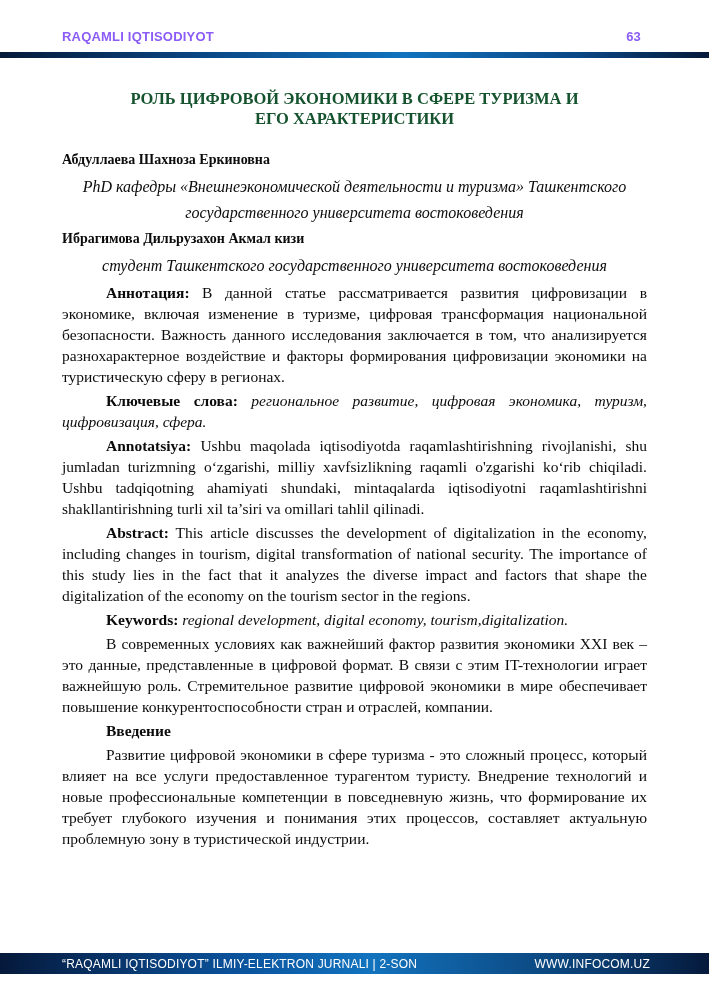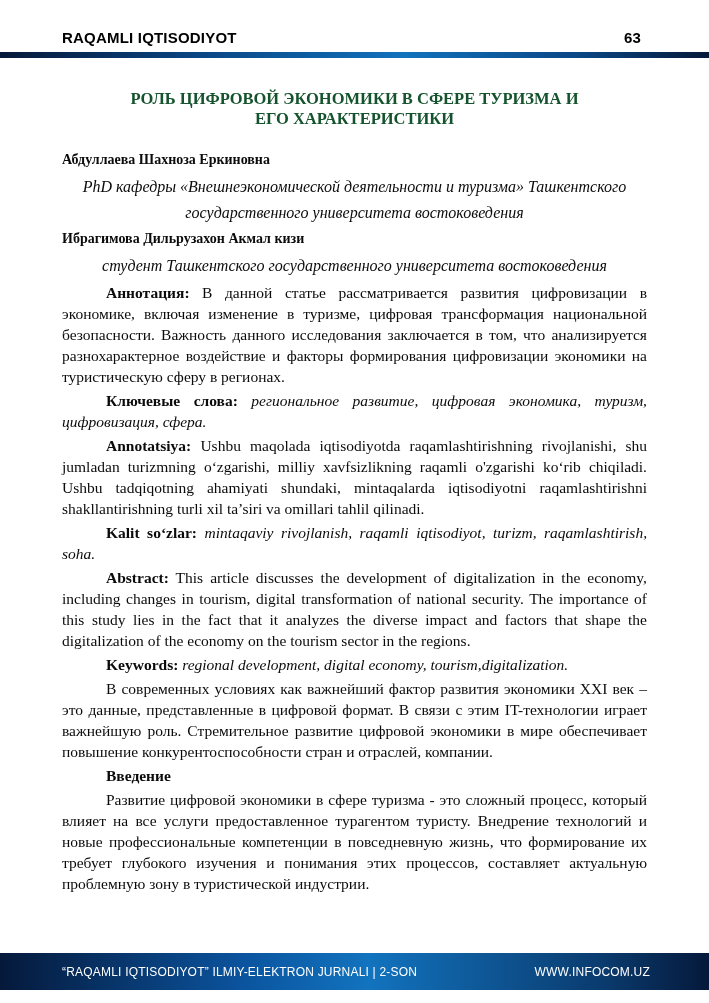--- a/index.html
+++ b/index.html
@@ -12,22 +12,22 @@
     color: #0b0b0b;
   }
   .page-header {
     position: absolute;
     top: 29px; left: 0; width: 709px;
     display: flex; justify-content: space-between; align-items: flex-end;
     padding: 0 68px 0 62px;
     box-sizing: border-box;
     font-family: "Liberation Sans", sans-serif;
     font-weight: bold;
-    font-size: 15px;
-    color: #000000;
+    font-size: 13px;
+    color: #8b5cf6;
     letter-spacing: 0.2px;
   }
   .header-rule {
     position: absolute;
     top: 52px; left: 0;
     width: 709px; height: 6px;
     background: linear-gradient(90deg, #061939 0%, #0a4684 28%, #1172bd 57%, #0a4684 82%, #061939 100%);
   }
   .content {
     position: absolute;
@@ -64,21 +64,21 @@
     text-align: justify;
     text-indent: 44px;
     margin: 3px 0 0 0;
   }
   .label { font-weight: bold; }
   .italic { font-style: italic; }
   .bold { font-weight: bold; }
   .page-footer {
     position: absolute;
     top: 953px; left: 0;
-    width: 709px; height: 37px;
+    width: 709px; height: 21px;
     background: linear-gradient(90deg, #05193b 0%, #0b55a0 35%, #1273be 52%, #0a3b6e 85%, #05193b 100%);
     display: flex; align-items: center; justify-content: space-between;
     padding: 0 59px 0 62px;
     box-sizing: border-box;
     font-family: "Liberation Sans", sans-serif;
     font-size: 12px;
     color: #ffffff;
     letter-spacing: 0.2px;
   }
 </style>
@@ -103,21 +103,20 @@
   <div class="affiliation">студент Ташкентского государственного университета востоковедения</div>
 
   <div class="body-text">
 
     <p class="para"><span class="label">Аннотация:</span> <span>В данной статье рассматривается развития цифровизации в экономике, включая изменение в туризме, цифровая трансформация национальной безопасности. Важность данного исследования заключается в том, что анализируется разнохарактерное воздействие и факторы формирования цифровизации экономики на туристическую сферу в регионах.</span></p>
 
     <p class="para"><span class="label">Ключевые слова:</span> <span class="italic">региональное развитие, цифровая экономика, туризм, цифровизация, сфера.</span></p>
 
     <p class="para"><span class="label">Annotatsiya:</span> <span>Ushbu maqolada iqtisodiyotda raqamlashtirishning rivojlanishi, shu jumladan turizmning o‘zgarishi, milliy xavfsizlikning raqamli o'zgarishi ko‘rib chiqiladi. Ushbu tadqiqotning ahamiyati shundaki, mintaqalarda iqtisodiyotni raqamlashtirishni shakllantirishning turli xil ta’siri va omillari tahlil qilinadi.</span></p>
 
-    <p class="para"><span class="label">Kalit so‘zlar:</span> <span class="italic">mintaqaviy rivojlanish, raqamli iqtisodiyot, turizm, raqamlashtirish, soha.</span></p>
 
     <p class="para"><span class="label">Abstract:</span> <span>This article discusses the development of digitalization in the economy, including changes in tourism, digital transformation of national security. The importance of this study lies in the fact that it analyzes the diverse impact and factors that shape the digitalization of the economy on the tourism sector in the regions.</span></p>
 
     <p class="para"><span class="label">Keywords:</span> <span class="italic">regional development, digital economy, tourism,digitalization.</span></p>
 
     <p class="para">В современных условиях как важнейший фактор развития экономики XXI век – это данные, представленные в цифровой формат. В связи с этим IT-технологии играет важнейшую роль. Стремительное развитие цифровой экономики в мире обеспечивает повышение конкурентоспособности стран и отраслей, компании.</p>
 
     <p class="para bold">Введение</p>
 
     <p class="para">Развитие цифровой экономики в сфере туризма - это сложный процесс, который влияет на все услуги предоставленное турагентом туристу. Внедрение технологий и новые профессиональные компетенции в повседневную жизнь, что формирование их требует глубокого изучения и понимания этих процессов, составляет актуальную проблемную зону в туристической индустрии.</p>

